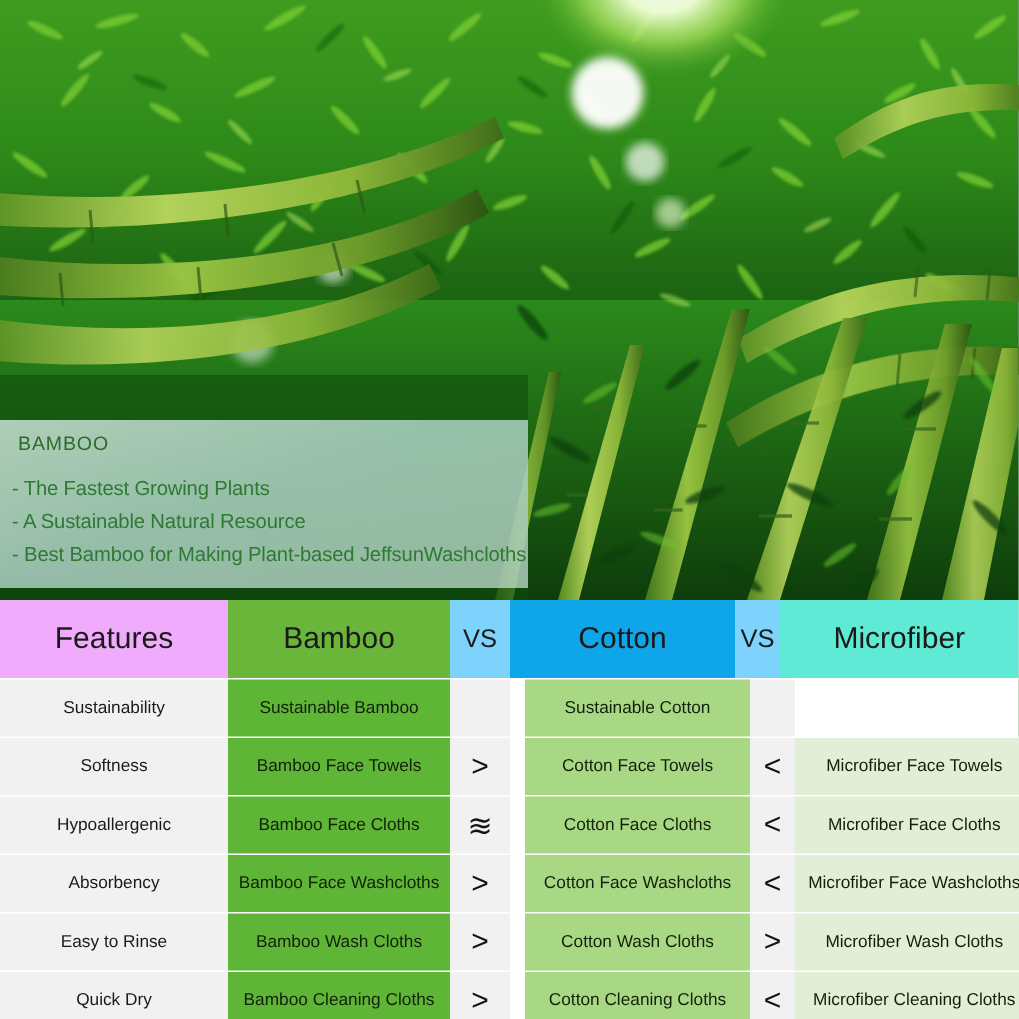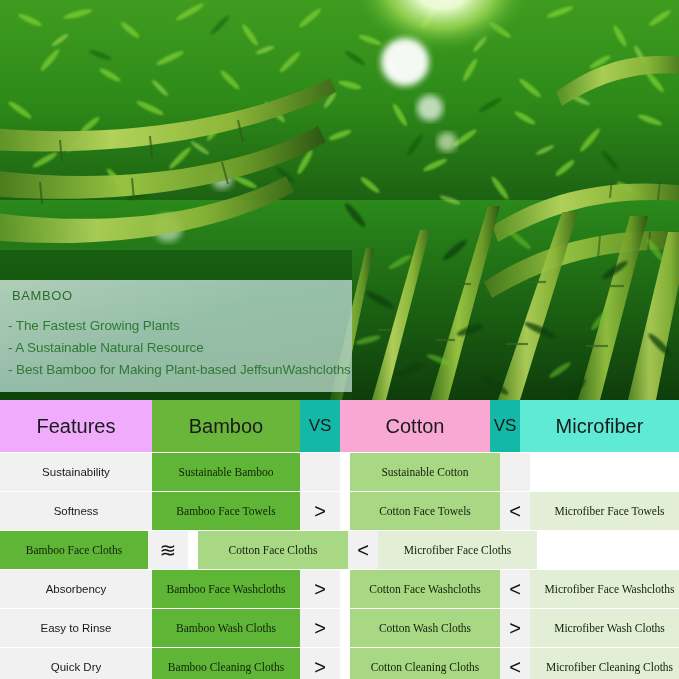--- a/index.html
+++ b/index.html
@@ -44,32 +44,32 @@
 
   .cell { display:flex; align-items:center; justify-content:center; text-align:center; }
   .c-feature { width:152px; flex:0 0 152px; background:#f1f1f1; }
   .c-vs      { width:40px;  flex:0 0 40px;  background:#f1f1f1; }
   .c-vs2     { width:30px;  flex:0 0 30px;  background:#f1f1f1; }
   .c-bamboo  { width:148px; flex:0 0 148px; }
   .c-cotton  { width:150px; flex:0 0 150px; }
   .c-micro   { width:159px; flex:0 0 159px; }
 
   .row.header .c-feature { background:#f0abfc; font-size:20px; color:#1a1a1a; }
-  .row.header .c-vs, .row.header .c-vs2 { background:#14b8a6; font-size:17px; color:#1a1a1a; }
+  .row.header .c-vs, .row.header .c-vs2 { background:#7dd3fc; font-size:17px; color:#1a1a1a; }
   .row.header .c-bamboo { background:#6ab63a; font-size:20px; color:#1a1a1a; }
-  .row.header .c-cotton { background:#f9a8d4; font-size:20px; color:#1a1a1a; }
+  .row.header .c-cotton { background:#0ea5e9; font-size:20px; color:#1a1a1a; }
   .row.header .c-micro  { background:#5eead4; font-size:20px; color:#1a1a1a; }
 
   .row.body .c-feature { font-size:11.5px; color:#1a1a1a; }
   .row.body .c-bamboo { background:#5fb536; font-size:11.5px; color:#12210a; }
   .row.body .c-cotton { background:#a9d884; font-size:11.5px; color:#12210a;margin-left:10px; }
   .row.body .c-micro  { background:#e3eed6; font-size:11.5px; color:#12210a; }
   .row.body .c-vs, .row.body .c-vs2 { font-size:20px; color:#111; font-weight:400; }
 
-  .innerpad { padding:0 4px;font-family:Liberation Serif, serif; }
+  .innerpad { padding:0 4px; }
 </style>
 </head>
 <body>
 
 <div class="page">
 
   <div class="photo">
     <svg viewBox="0 0 679 400" preserveAspectRatio="none">
       <defs>
         <radialGradient id="sun" cx="60%" cy="18%" r="26%">
@@ -301,20 +301,21 @@
       <div class="cell c-feature">Softness</div>
       <div class="cell c-bamboo innerpad">Bamboo Face Towels</div>
       <div class="cell c-vs">&gt;</div>
       <div class="cell c-cotton innerpad">Cotton Face Towels</div>
       <div class="cell c-vs2">&lt;</div>
       <div class="cell c-micro innerpad">Microfiber Face Towels</div>
     </div>
     <div class="gap"></div>
 
     <div class="row body">
+      <div class="cell c-feature">Hypoallergenic</div>
       <div class="cell c-bamboo innerpad">Bamboo Face Cloths</div>
       <div class="cell c-vs">≋</div>
       <div class="cell c-cotton innerpad">Cotton Face Cloths</div>
       <div class="cell c-vs2">&lt;</div>
       <div class="cell c-micro innerpad">Microfiber Face Cloths</div>
     </div>
     <div class="gap"></div>
 
     <div class="row body">
       <div class="cell c-feature">Absorbency</div>

